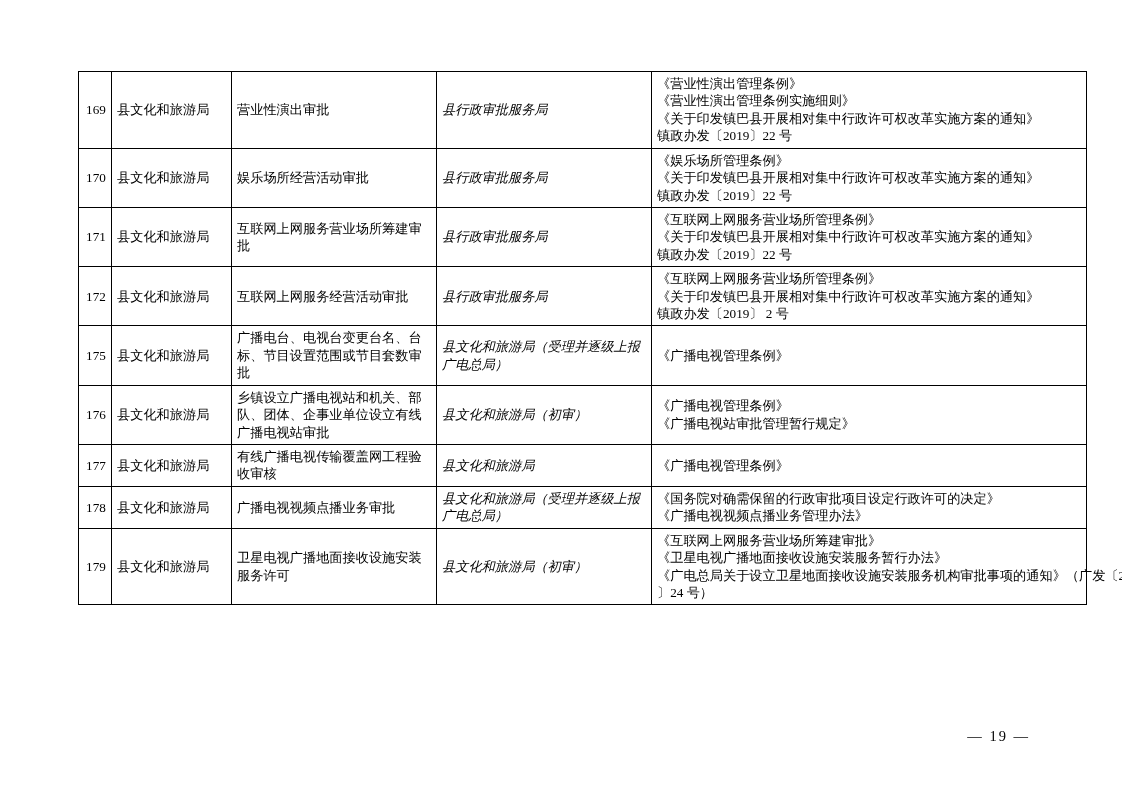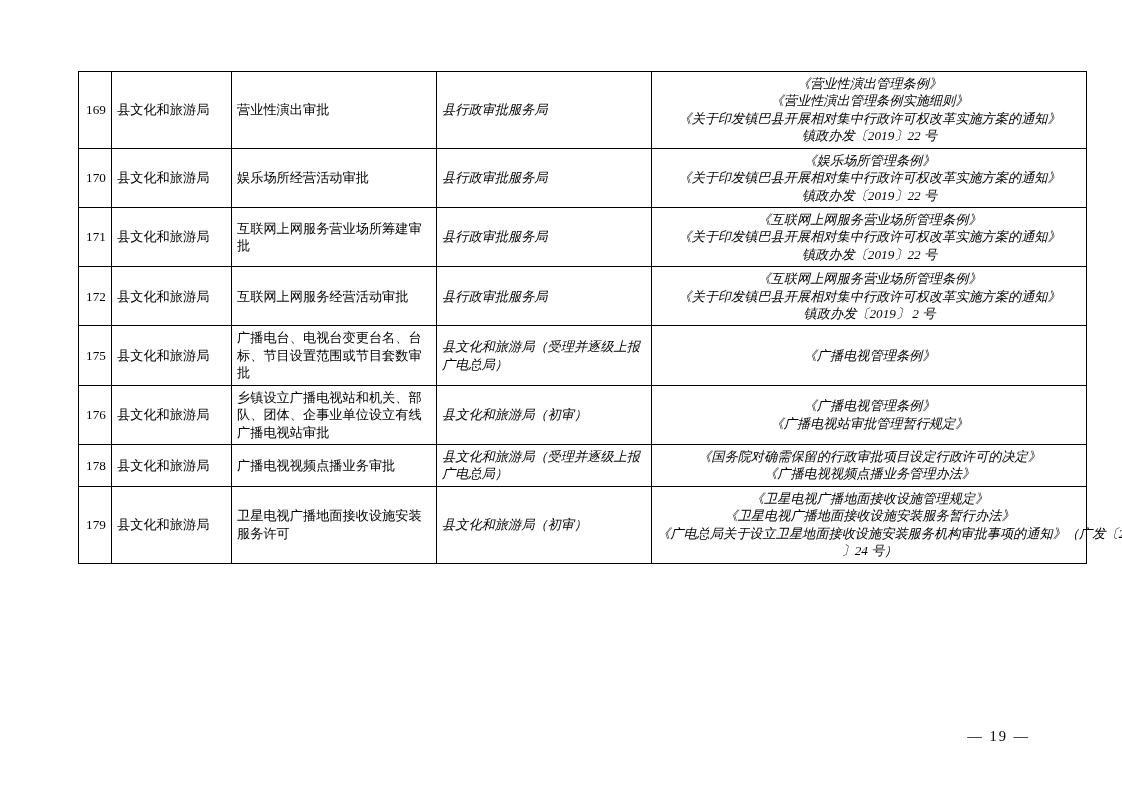--- a/index.html
+++ b/index.html
@@ -57,23 +57,22 @@
     vertical-align: middle;
   }
   td.c-org {
     width: 205px;
     text-align: left;
     vertical-align: middle;
     font-style: italic;
   }
   td.c-basis {
     width: 425px;
-    text-align: center;
+    text-align: left;
     vertical-align: middle;
-    font-style: italic;
   }
   .basis-line {
     display: block;
     white-space: nowrap;
   }
   .footer {
     position: absolute;
     left: 0;
     top: 728px;
     width: 1122px;
@@ -152,36 +151,45 @@
         <td class="c-num">176</td>
         <td class="c-dept">县文化和旅游局</td>
         <td class="c-item">乡镇设立广播电视站和机关、部队、团体、企事业单位设立有线广播电视站审批</td>
         <td class="c-org">县文化和旅游局（初审）</td>
         <td class="c-basis">
           <span class="basis-line">《广播电视管理条例》</span>
           <span class="basis-line">《广播电视站审批管理暂行规定》</span>
         </td>
       </tr>
       <tr>
+        <td class="c-num">177</td>
+        <td class="c-dept">县文化和旅游局</td>
+        <td class="c-item">有线广播电视传输覆盖网工程验收审核</td>
+        <td class="c-org">县文化和旅游局</td>
+        <td class="c-basis">
+          <span class="basis-line">《广播电视管理条例》</span>
+        </td>
+      </tr>
+      <tr>
         <td class="c-num">178</td>
         <td class="c-dept">县文化和旅游局</td>
         <td class="c-item">广播电视视频点播业务审批</td>
         <td class="c-org">县文化和旅游局（受理并逐级上报广电总局）</td>
         <td class="c-basis">
           <span class="basis-line">《国务院对确需保留的行政审批项目设定行政许可的决定》</span>
           <span class="basis-line">《广播电视视频点播业务管理办法》</span>
         </td>
       </tr>
       <tr>
         <td class="c-num">179</td>
         <td class="c-dept">县文化和旅游局</td>
         <td class="c-item">卫星电视广播地面接收设施安装服务许可</td>
         <td class="c-org">县文化和旅游局（初审）</td>
         <td class="c-basis">
-          <span class="basis-line">《卫星电视广播地面接收设施管理规定》</span>
+          <span class="basis-line">《互联网上网服务营业场所筹建审批》</span>
           <span class="basis-line">《卫星电视广播地面接收设施安装服务暂行办法》</span>
           <span class="basis-line">《广电总局关于设立卫星地面接收设施安装服务机构审批事项的通知》（广发〔2010</span>
           <span class="basis-line">〕24 号）</span>
         </td>
       </tr>
     </tbody>
   </table>
 
   <div class="footer">
     <span class="footer-inner">— 19 —</span>

